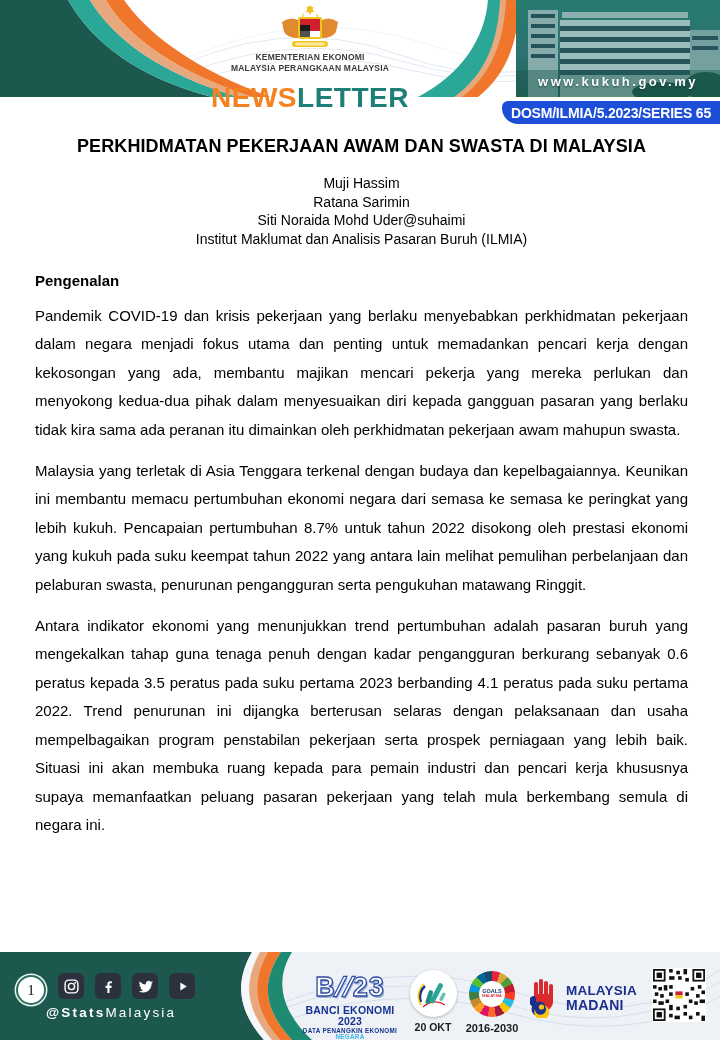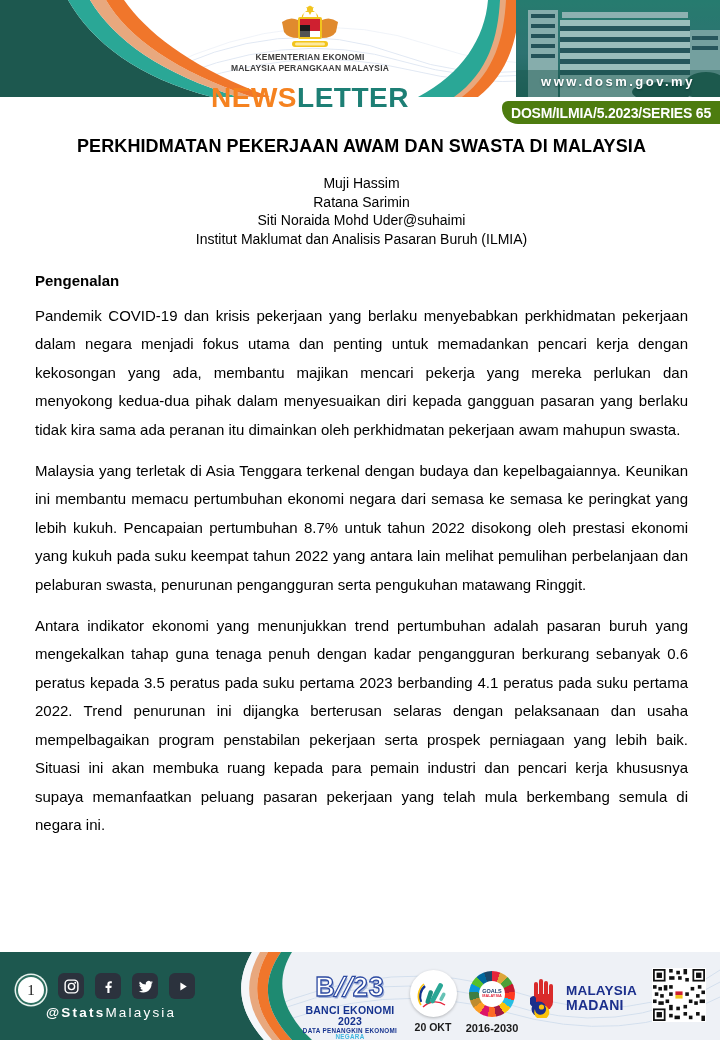--- a/index.html
+++ b/index.html
@@ -10,21 +10,21 @@
   
   .header-graphic{position:absolute;top:0;left:0;width:720px;height:97px;}
   .logo-block{position:absolute;top:4px;left:195px;width:230px;text-align:center;}
   .ministry-line{font-size:8.5px;font-weight:700;color:#3c3c3c;line-height:11px;letter-spacing:.2px;}
   .newsletter{margin-top:12px;font-size:28px;font-weight:800;letter-spacing:.5px;line-height:24px;}
   .newsletter .news{color:#f58220;}
   .newsletter .letter{color:#1d7f75;}
   .website{position:absolute;top:74px;left:520px;width:196px;text-align:center;
            color:#fff;font-weight:700;font-size:13px;letter-spacing:2.5px;
            text-shadow:0 1px 2px rgba(0,40,40,.65);}
-  .series-bar{position:absolute;top:101px;left:502px;right:0;height:23px;background:#4d7c0f;
+  .series-bar{position:absolute;top:101px;left:502px;right:0;height:23px;background:#1d4ed8;
               border-radius:6px 0 0 16px;display:flex;align-items:center;justify-content:center;
               color:#fff;font-weight:700;font-size:14px;letter-spacing:-.2px;}
 
   
   .content{position:absolute;top:136px;left:35px;width:653px;color:#000;}
   .title{text-align:center;font-size:18px;font-weight:700;letter-spacing:.1px;}
   .authors{text-align:center;font-size:14px;line-height:18.5px;margin-top:17px;}
   .section-heading{font-size:15px;font-weight:700;margin-top:24px;}
   .content p{font-size:15px;line-height:28.4px;text-align:justify;margin:13px 0 0 0;}
 
@@ -162,21 +162,21 @@
       <rect x="14" y="37" width="36" height="6" rx="3" fill="#f2c41d"></rect>
       <rect x="17" y="38.5" width="30" height="3" rx="1.5" fill="#fdeaa0"></rect>
     </svg>
     <div class="ministry-line">KEMENTERIAN EKONOMI</div>
     <div class="ministry-line">MALAYSIA PERANGKAAN MALAYSIA</div>
     <div class="newsletter">
       <span class="news">NEWS</span><span class="letter">LETTER</span>
     </div>
   </div>
 
-  <div class="website">www.dosm.gov.my</div>
+  <div class="website">www.kukuh.gov.my</div>
 
   <div class="series-bar">
     <span>DOSM/ILMIA/5.2023/SERIES 65</span>
   </div>
 
   <div class="content">
     <div class="title">PERKHIDMATAN PEKERJAAN AWAM DAN SWASTA DI MALAYSIA</div>
     <div class="authors">
       <div>Muji Hassim</div>
       <div>Ratana Sarimin</div>

